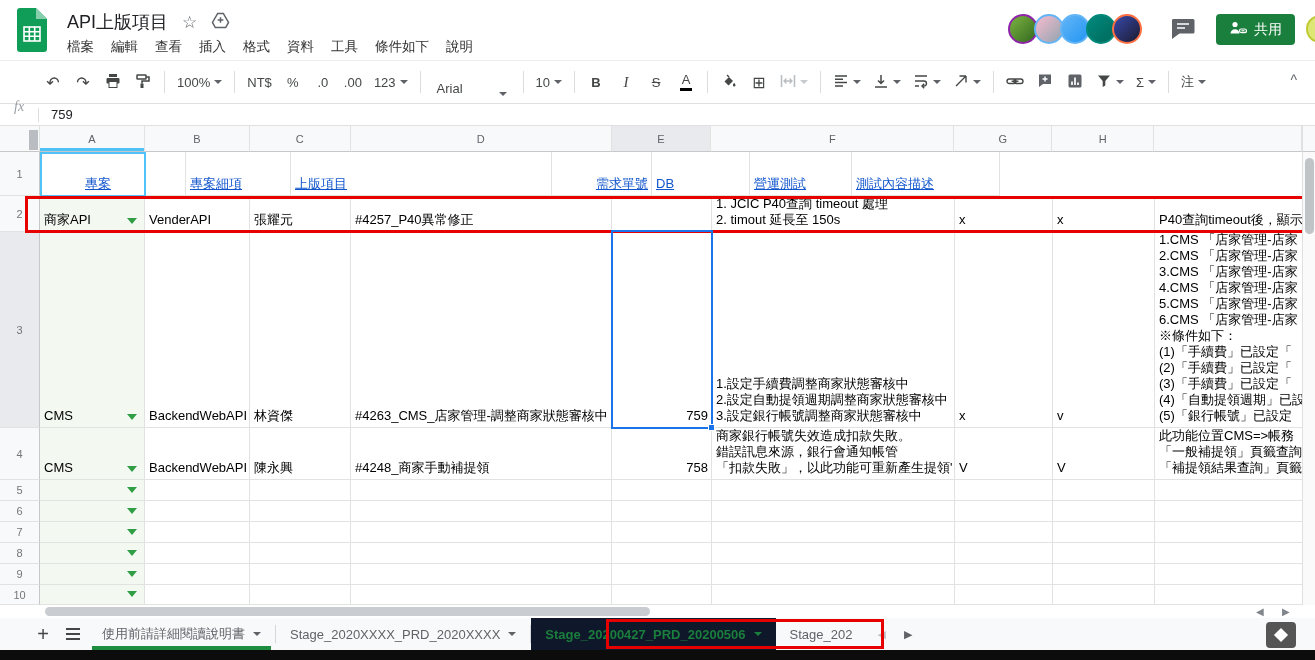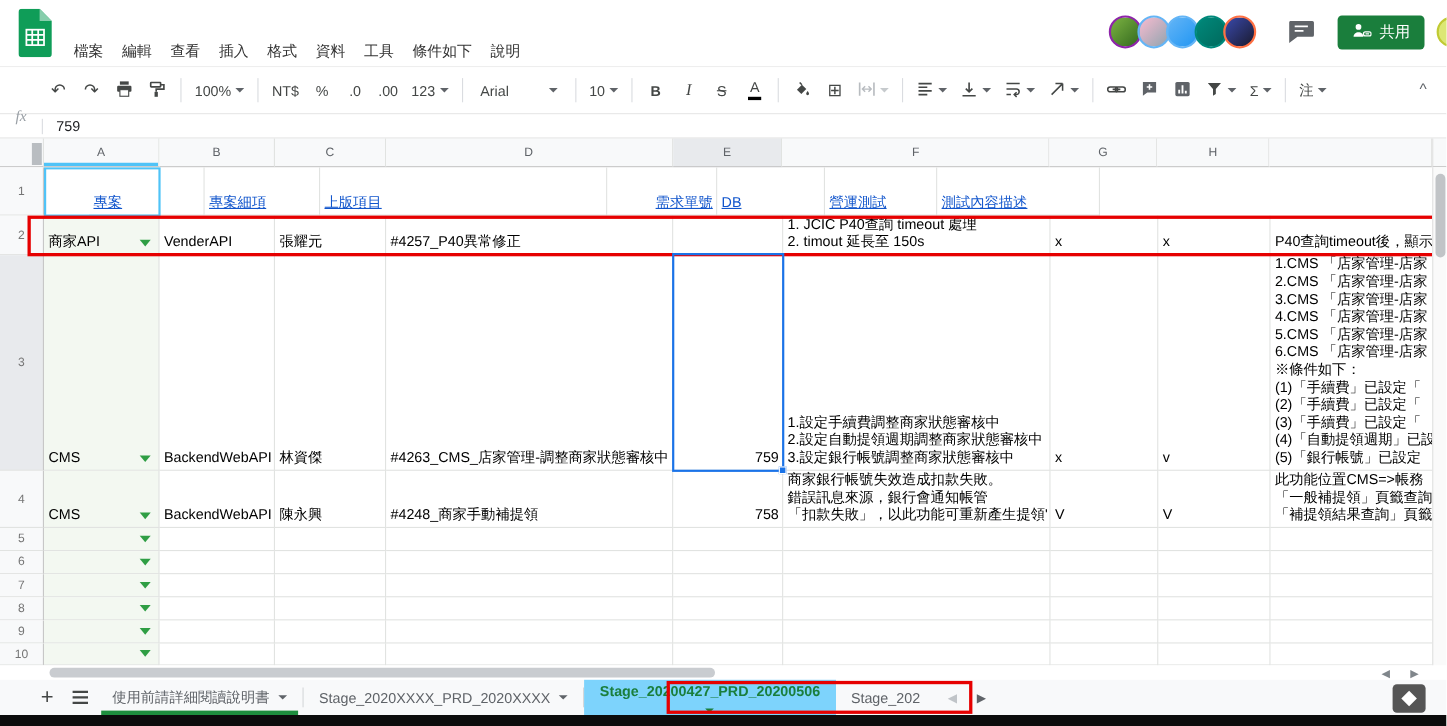--- a/index.html
+++ b/index.html
@@ -20,21 +20,21 @@
   #share-btn { position:absolute; left:1216px; top:14px; height:31px; padding:0 13px; background:#1a7e3c; border-radius:4px; display:flex; align-items:center; gap:7px; color:#fff; font-size:14px; cursor:pointer; }
   #edge-avatar { position:absolute; left:1306px; top:15px; width:28px; height:28px; border-radius:50%; border:2.5px solid #c0ca33; background:#dce775; }
 
   
   #toolbar { position:absolute; left:0; top:60px; width:1315px; height:44px; border-top:1px solid #eee; border-bottom:1px solid #e0e0e0; display:flex; align-items:center; padding-left:38px; background:#fff; }
   .tb-item { display:flex; align-items:center; justify-content:center; min-width:26px; height:28px; padding:0 4px; margin:0 2px; border-radius:3px; color:#444746; font-size:13px; cursor:pointer; gap:4px; }
   .tb-item .lbl { white-space:nowrap; }
   .tb-item.glyph { font-size:16px; }
   .tb-div { width:1px; height:22px; background:#dadce0; margin:0 6px; }
   .caret { width:0; height:0; border-left:4px solid transparent; border-right:4px solid transparent; border-top:4px solid #5f6368; }
-  .tb-item.wide { min-width:86px; justify-content:space-between; padding:0 8px; }
+  .tb-item.wide { min-width:86px; justify-content:space-between; padding:0 8px;align-items:flex-end; }
   .tb-item.b { font-weight:bold; }
   .tb-item.i { font-style:italic; font-family:"Liberation Serif",serif; font-size:15px; }
   .tb-item.s .lbl { text-decoration:line-through; }
   .tb-item.tc .lbl { border-bottom:3px solid #000; line-height:1.1; padding:0 2px; }
   .tb-item.disabled { color:#b8bcc0; }
   .tb-item.disabled svg path, .tb-item.disabled .caret { border-top-color:#c6cacd; }
   #collapse-btn { position:absolute; right:18px; top:72px; color:#5f6368; font-size:14px; cursor:pointer; }
 
   
   #formulabar { position:absolute; left:0; top:104px; width:1315px; height:22px; border-bottom:1px solid #e0e0e0; display:flex; align-items:center; background:#fff; }
@@ -74,21 +74,21 @@
   #hscroll { position:absolute; left:0; top:605px; width:1315px; height:13px; background:#fff; }
   #hthumb { position:absolute; left:45px; top:2px; width:605px; height:9px; background:#c9ccd0; border-radius:5px; cursor:pointer; }
   .hs-arrow { position:absolute; top:1px; font-size:10px; color:#80868b; cursor:pointer; }
 
   
   #tabbar { position:absolute; left:0; top:618px; width:1315px; height:32px; background:#f8f9fa; display:flex; align-items:stretch; }
   #add-sheet { width:30px; margin-left:28px; display:flex; align-items:center; justify-content:center; font-size:20px; color:#444746; cursor:pointer; }
   #all-sheets { width:30px; display:flex; align-items:center; justify-content:center; cursor:pointer; }
   .tab { display:flex; align-items:center; justify-content:center; gap:8px; font-size:13px; color:#5f6368; padding:0 14px; position:relative; cursor:pointer; white-space:nowrap; }
   .tab .tcaret { width:0; height:0; border-left:4px solid transparent; border-right:4px solid transparent; border-top:4px solid #5f6368; }
-  .tab.active { background:#7dd3fc; color:#1a7e3c; font-weight:bold;flex-direction:column; }
+  .tab.active { background:#0f172a; color:#1a7e3c; font-weight:bold; }
   .tab.active .tcaret { border-top-color:#1a7e3c; }
   .tab-div { width:1px; background:#d5d7d9; margin:7px 0; }
   .tab .stripe { position:absolute; left:4px; right:4px; bottom:0; height:4px; background:#1e8e3e; }
   .tab.clipped { overflow:hidden; width:88px; padding-right:0; justify-content:flex-start; }
   #tab-nav { display:flex; align-items:center; gap:18px; margin-left:14px; }
   #tab-nav .nav { font-size:11px; cursor:pointer; }
   #nav-prev { color:#c0c4c8; }
   #nav-next { color:#5f6368; }
   #redbox-tab { position:absolute; left:606px; top:1px; width:278px; height:30px; border:3px solid #e60000; pointer-events:none; }
   #explore-btn { position:absolute; left:1266px; top:4px; width:30px; height:26px; background:#555; border-radius:4px; cursor:pointer; display:flex; align-items:center; justify-content:center; }
@@ -100,20 +100,30 @@
 
 <div id="titlebar">
   <span id="logo">
     <svg width="34" height="44" viewBox="0 0 34 44">
       <path d="M21 0H5a3 3 0 0 0-3 3v38a3 3 0 0 0 3 3h24a3 3 0 0 0 3-3V11z" fill="#0f9d58"></path>
       <path d="M21 0l11 11H21z" fill="#87ceac"></path>
       <rect x="9" y="19" width="16" height="14" fill="none" stroke="#fff" stroke-width="1.6"></rect>
       <path d="M14.3 19v14M19.7 19v14M9 23.7h16M9 28.3h16" stroke="#fff" stroke-width="1.6"></path>
     </svg>
   </span>
+  <div id="title-block">
+    <span id="doc-title">API上版項目</span>
+    <span class="title-ico">☆</span>
+    <span class="title-ico">
+      <svg width="19" height="17" viewBox="0 0 20 18">
+        <path d="M7 1.5h6l5.5 9.5-3 5.5H4.5l-3-5.5z" fill="none" stroke="#5f6368" stroke-width="1.6"></path>
+        <path d="M10 5.5v6M7 8.5h6" stroke="#5f6368" stroke-width="1.6"></path>
+      </svg>
+    </span>
+  </div>
   <div id="menus">
       <span class="menu-item">檔案</span>
       <span class="menu-item">編輯</span>
       <span class="menu-item">查看</span>
       <span class="menu-item">插入</span>
       <span class="menu-item">格式</span>
       <span class="menu-item">資料</span>
       <span class="menu-item">工具</span>
       <span class="menu-item">條件如下</span>
       <span class="menu-item">說明</span>

